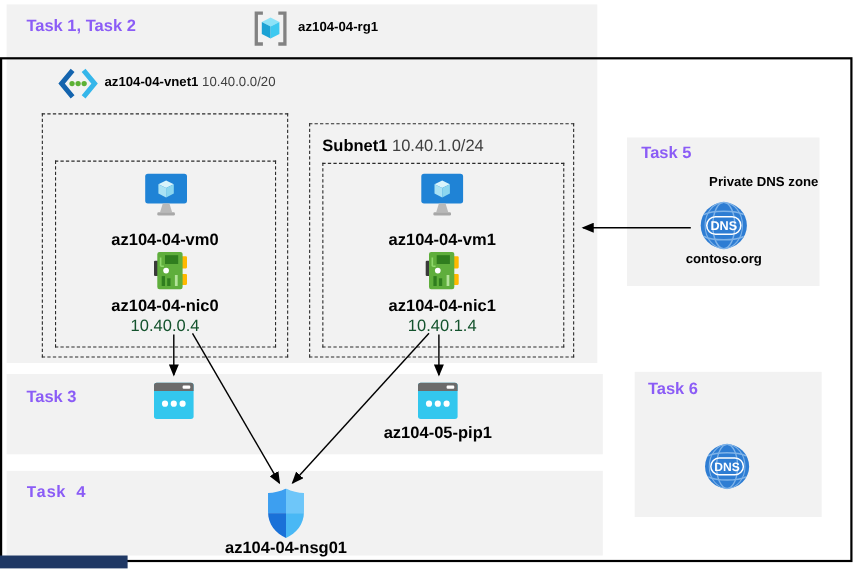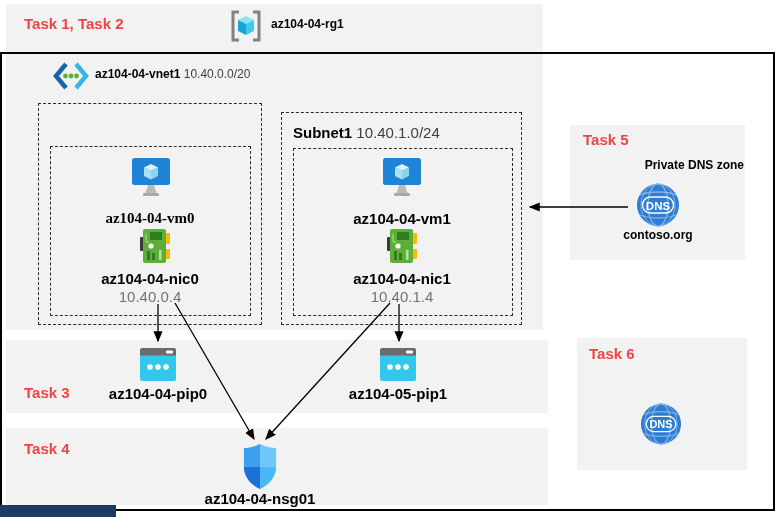--- a/index.html
+++ b/index.html
@@ -1,24 +1,24 @@
 <!DOCTYPE html>
 <html><head>
 <meta charset="utf-8">
 <style>
   html,body{margin:0;padding:0;background:#fff;}
   .canvas{position:relative;width:776px;height:517px;background:#ffffff;
           font-family:"Liberation Sans",sans-serif;overflow:hidden;}
   .abs{position:absolute;}
   .gray{background:#f2f2f2;}
-  .task-label{color:#ef4444;font-weight:bold;font-size:15px;}
+  .task-label{color:#8b5cf6;font-weight:bold;font-size:15px;}
   .name{font-weight:bold;font-size:15px;color:#000;}
   .big{font-size:12px;}
   .cidr{font-weight:normal;color:#3f3f3f;}
-  .ip{font-size:15px;color:#737373;}
+  .ip{font-size:15px;color:#14532d;}
   .dashed{border:1px dashed #2b2b2b;}
   .center{text-align:center;}
   .outer-border{border:2px solid #000;}
   svg{display:block;}
 </style>
 </head>
 <body>
 
 <div class="canvas">
 
@@ -61,21 +61,21 @@
   <div class="abs" style="left:131px;top:157px;">
     <svg width="40" height="42" viewBox="0 0 40 42">
       <rect x="1" y="1" width="38" height="27" rx="2.5" fill="#1f83d6"></rect>
       <polygon points="20,7 27,10.5 20,14 13,10.5" fill="#d9f4fb"></polygon>
       <polygon points="13,10.5 20,14 20,22.5 13,19" fill="#a9e2f4"></polygon>
       <polygon points="27,10.5 20,14 20,22.5 27,19" fill="#8bd6ef"></polygon>
       <polygon points="17,28 23,28 25.5,36 14.5,36" fill="#b9b9b9"></polygon>
       <rect x="12" y="36" width="16" height="3" rx="1.2" fill="#a8a8a8"></rect>
     </svg>
   </div>
-  <div class="abs name center" style="left:50px;top:210px;width:200px;font-family:Liberation Serif, serif;">az104-04-vm0</div>
+  <div class="abs name center" style="left:50px;top:210px;width:200px;">az104-04-vm0</div>
   <div class="abs" style="left:138px;top:228px;">
     <svg width="34" height="37" viewBox="0 0 34 37">
       <rect x="2" y="9" width="5" height="14" rx="1" fill="#3a3a3a"></rect>
       <rect x="25" y="5" width="7" height="11" rx="1" fill="#ffb900"></rect>
       <rect x="25" y="21" width="7" height="10" rx="1" fill="#ffb900"></rect>
       <rect x="5" y="1" width="23" height="34" rx="2" fill="#5fae3c"></rect>
       <rect x="12" y="4" width="12" height="8" fill="#2f7d1e"></rect>
       <circle cx="13" cy="18" r="2.6" fill="#ffffff"></circle>
       <rect x="9" y="23" width="3" height="9" fill="#2f7d1e"></rect>
       <rect x="14" y="25" width="3" height="7" fill="#2f7d1e"></rect>
@@ -127,45 +127,44 @@
       <circle cx="22" cy="22" r="21" fill="#2e7dd3"></circle>
       <ellipse cx="22" cy="22" rx="10" ry="21" fill="none" stroke="#7fb3e8" stroke-width="1.3"></ellipse>
       <ellipse cx="22" cy="22" rx="17" ry="21" fill="none" stroke="#7fb3e8" stroke-width="1"></ellipse>
       <path d="M4,12 C12,8 32,8 40,12 M4,32 C12,36 32,36 40,32" fill="none" stroke="#7fb3e8" stroke-width="1.3"></path>
       <rect x="6.5" y="14" width="31" height="16" rx="8" fill="none" stroke="#ffffff" stroke-width="1.4"></rect>
       <text x="22" y="26.5" text-anchor="middle" font-size="11.5" font-weight="bold" fill="#ffffff" font-family="Liberation Sans, sans-serif">DNS</text>
     </svg>
   </div>
   <div class="abs name big center" style="left:572px;top:228px;width:172px;">contoso.org</div>
 
-  <div class="abs task-label" style="left:24px;top:352px;margin-top:32px;">Task 3</div>
+  <div class="abs task-label" style="left:24px;top:352px;">Task 3</div>
   <div class="abs" style="left:139px;top:347px;">
     <svg width="38" height="35" viewBox="0 0 38 35">
       <rect x="1" y="1" width="36" height="33" rx="2.5" fill="#33c7ee"></rect>
       <path d="M1,3.5 a2.5,2.5 0 0 1 2.5,-2.5 h31 a2.5,2.5 0 0 1 2.5,2.5 v5 h-36 z" fill="#6b6b6b"></path>
       <rect x="27" y="3.5" width="7" height="3" rx="1" fill="#ffffff"></rect>
       <circle cx="11" cy="20" r="2.8" fill="#ffffff"></circle>
       <circle cx="19" cy="20" r="2.8" fill="#ffffff"></circle>
       <circle cx="27" cy="20" r="2.8" fill="#ffffff"></circle>
     </svg>
   </div>
-  <div class="abs name center" style="left:78px;top:385px;width:160px;">az104-04-pip0</div>
   <div class="abs" style="left:379px;top:347px;">
     <svg width="38" height="35" viewBox="0 0 38 35">
       <rect x="1" y="1" width="36" height="33" rx="2.5" fill="#33c7ee"></rect>
       <path d="M1,3.5 a2.5,2.5 0 0 1 2.5,-2.5 h31 a2.5,2.5 0 0 1 2.5,2.5 v5 h-36 z" fill="#6b6b6b"></path>
       <rect x="27" y="3.5" width="7" height="3" rx="1" fill="#ffffff"></rect>
       <circle cx="11" cy="20" r="2.8" fill="#ffffff"></circle>
       <circle cx="19" cy="20" r="2.8" fill="#ffffff"></circle>
       <circle cx="27" cy="20" r="2.8" fill="#ffffff"></circle>
     </svg>
   </div>
   <div class="abs name center" style="left:318px;top:385px;width:160px;">az104-05-pip1</div>
 
-  <div class="abs task-label" style="left:24px;top:440px;">Task 4</div>
+  <div class="abs task-label" style="left:24px;top:440px;font-family:Liberation Mono, monospace;">Task 4</div>
   <div class="abs" style="left:242px;top:443px;">
     <svg width="36" height="47" viewBox="0 0 34 46">
       <clipPath id="shieldClip">
         <path d="M17,1 C12,3.5 6,5 1,5 L1,22 C1,33 8,41 17,45 C26,41 33,33 33,22 L33,5 C28,5 22,3.5 17,1 Z"></path>
       </clipPath>
       <g clip-path="url(#shieldClip)">
         <rect x="0" y="0" width="17" height="23" fill="#3d9ff0"></rect>
         <rect x="17" y="0" width="17" height="23" fill="#6ec6f9"></rect>
         <rect x="0" y="23" width="17" height="23" fill="#1a71d8"></rect>
         <rect x="17" y="23" width="17" height="23" fill="#49b8f5"></rect>

